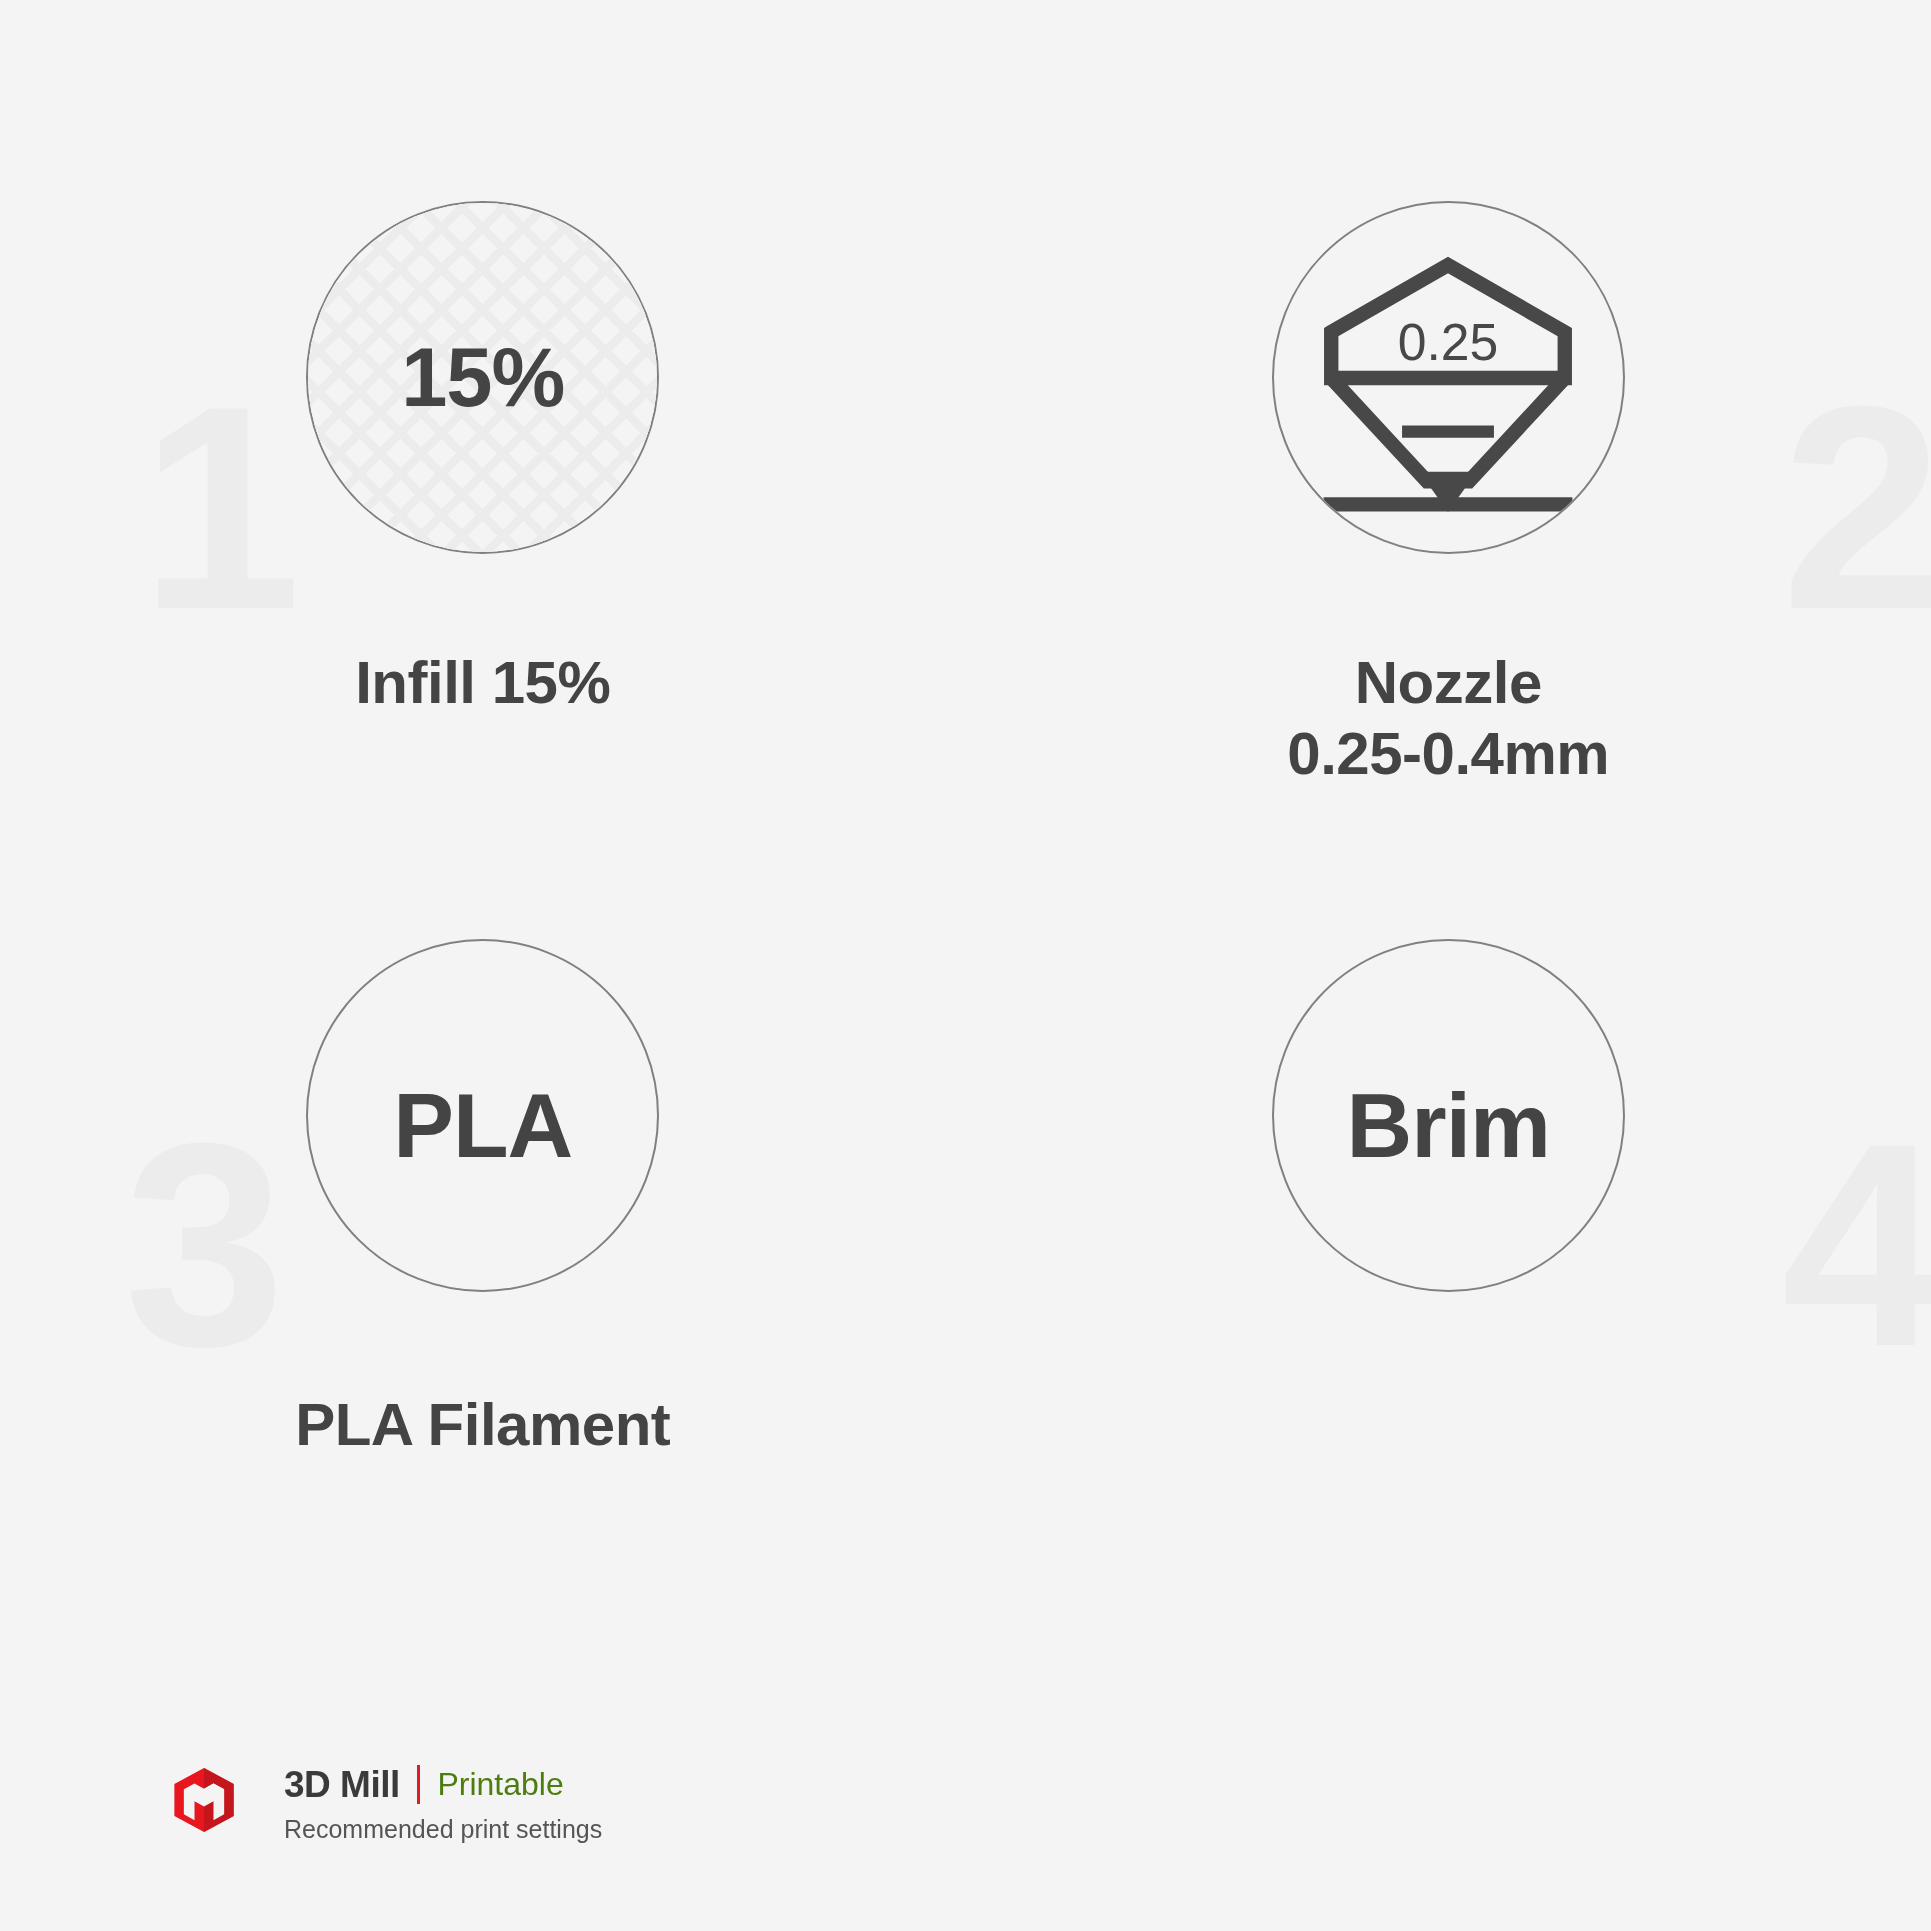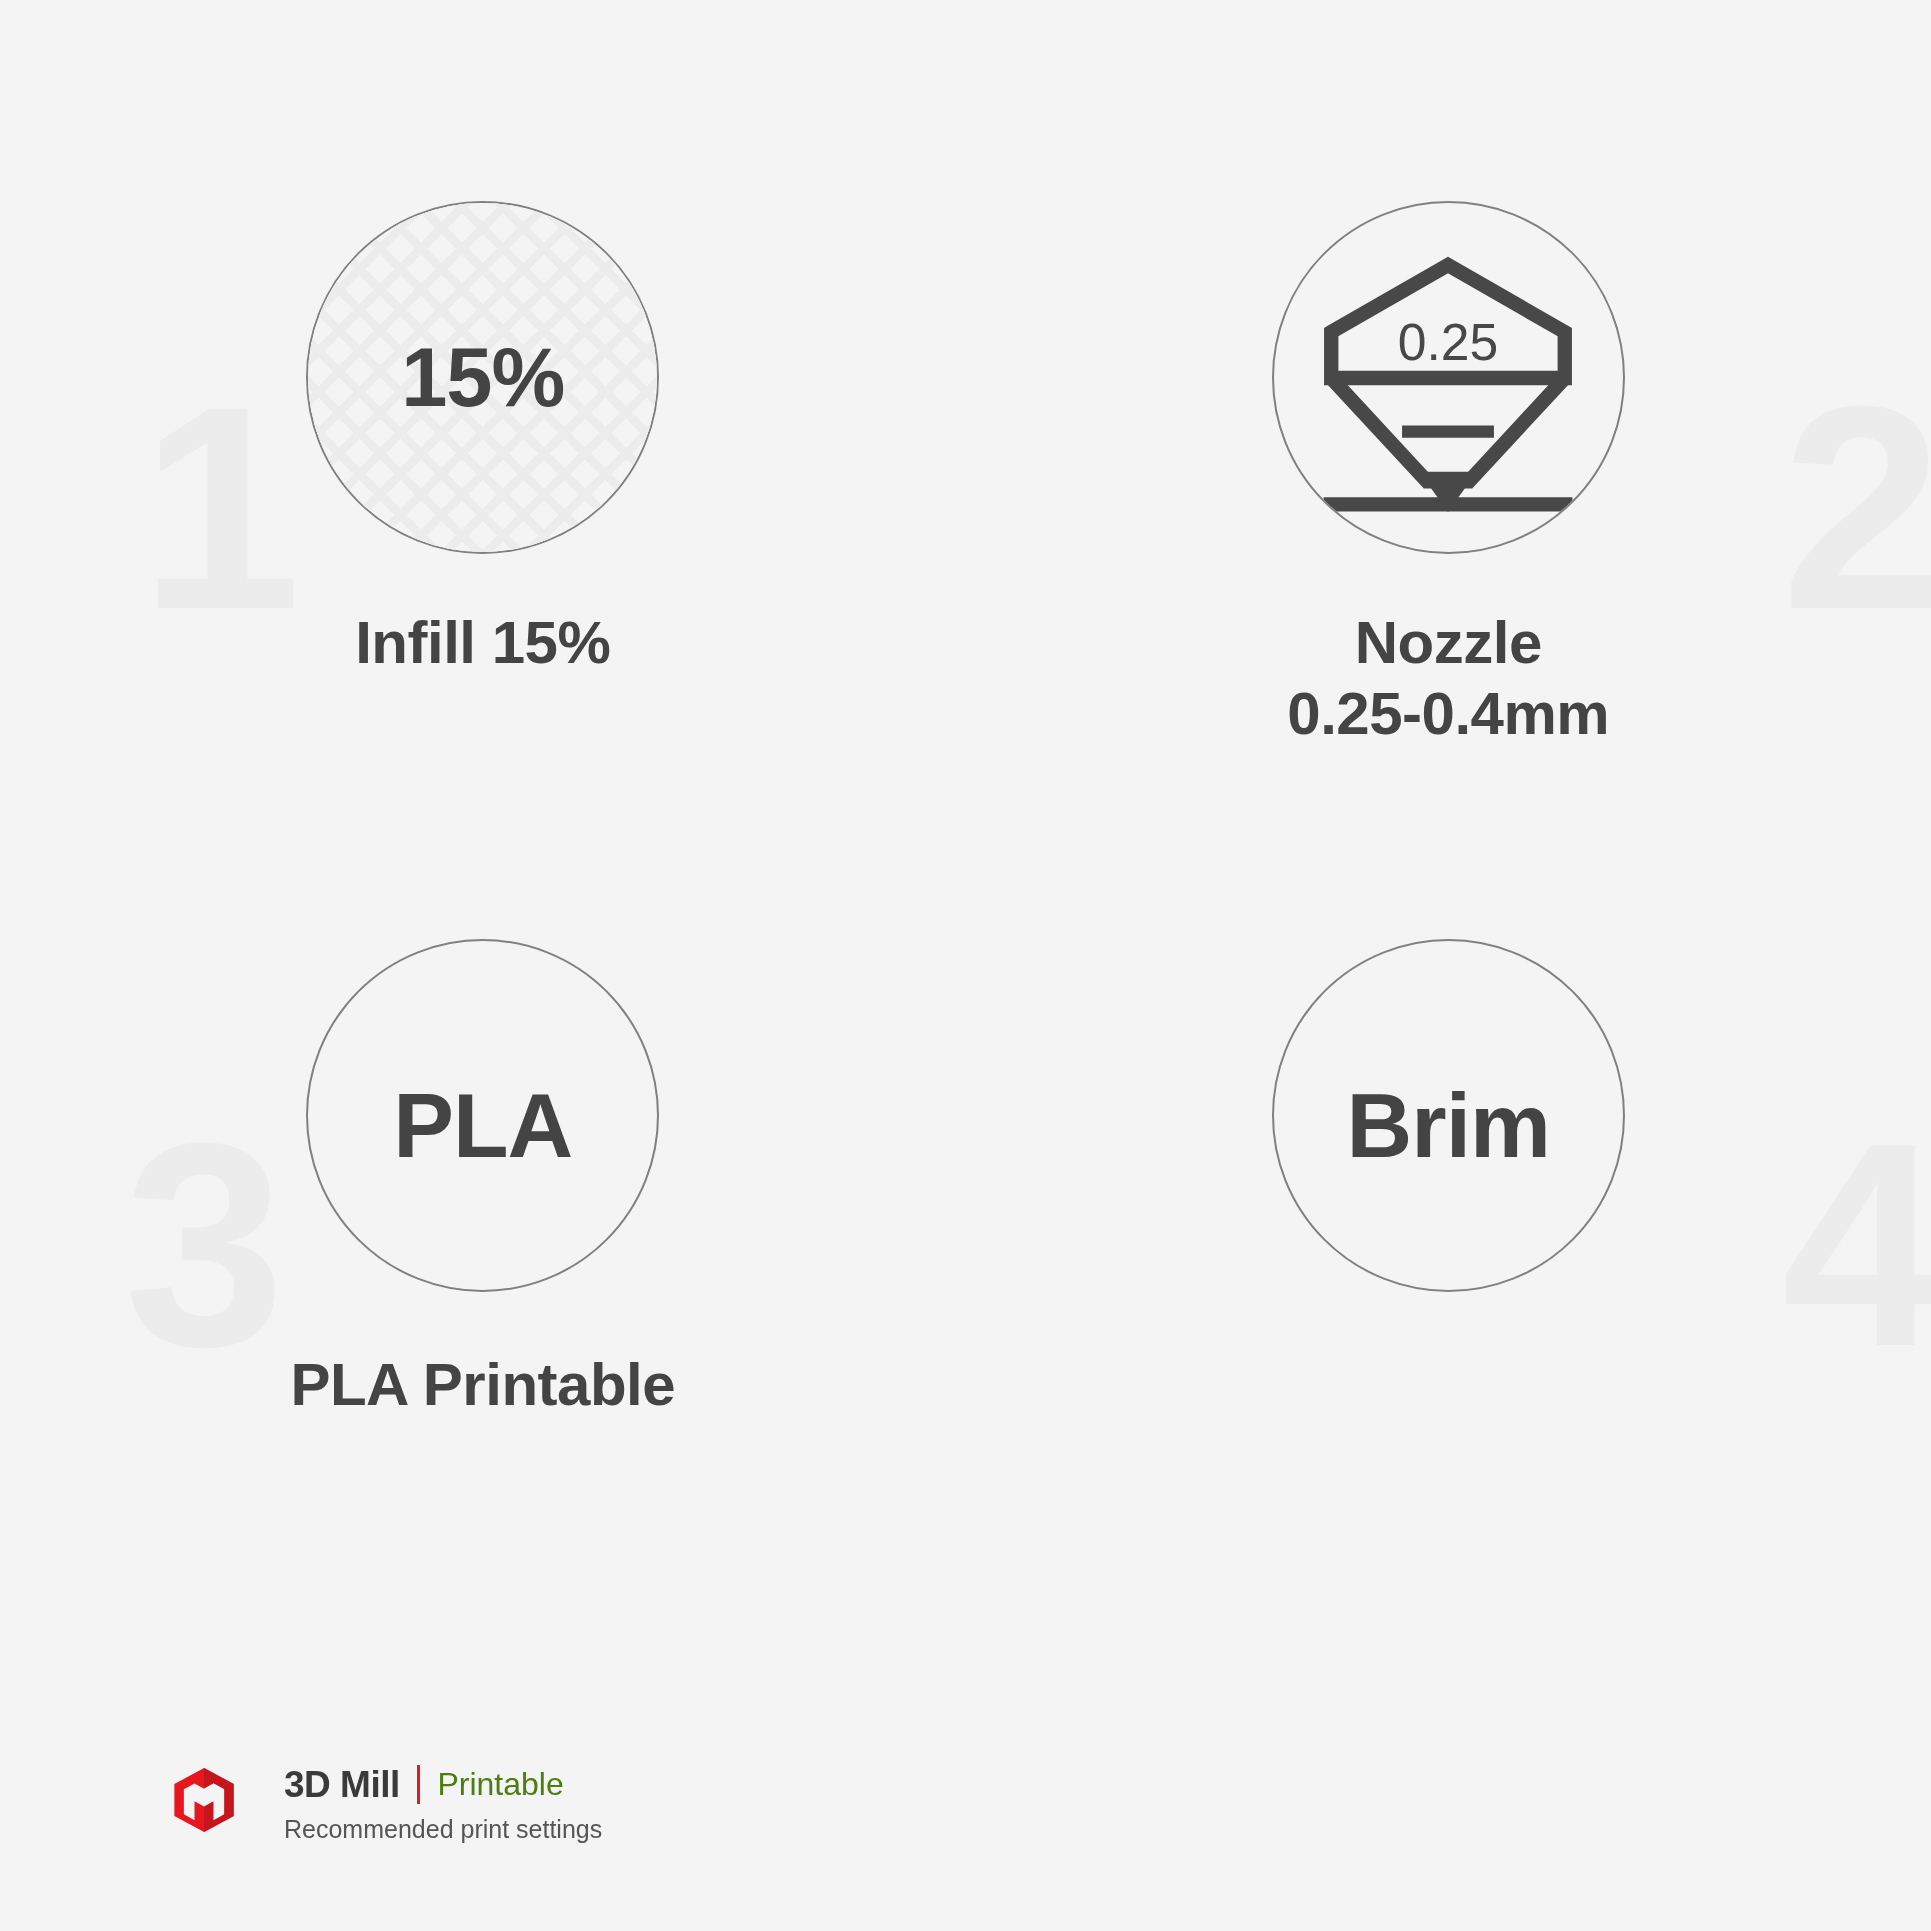--- a/index.html
+++ b/index.html
@@ -26,20 +26,21 @@
     grid-template-columns: 1fr 1fr;
     grid-template-rows: 1fr 1fr;
   }
 
   .card {
     position: relative;
     display: flex;
     flex-direction: column;
     align-items: center;
     justify-content: flex-start;
+    gap: 40px;
   }
 
   
   .step-num {
     position: absolute;
     font-size: 290px;
     font-weight: bold;
     color: #ececec;
     line-height: 1;
     letter-spacing: -7.7px;
@@ -201,21 +202,21 @@
     </div>
     <div class="caption">Nozzle
 0.25-0.4mm</div>
   </div>
 
   <div class="card card-3">
     <div class="step-num">3</div>
     <div class="circle">
       <div class="circle-text big">PLA</div>
     </div>
-    <div class="caption">PLA Printable</div>
+    <div class="caption">PLA Filament</div>
   </div>
 
   <div class="card card-4">
     <div class="step-num">4</div>
     <div class="circle">
       <div class="circle-text big">Brim</div>
     </div>
   </div>
 
 </div>

